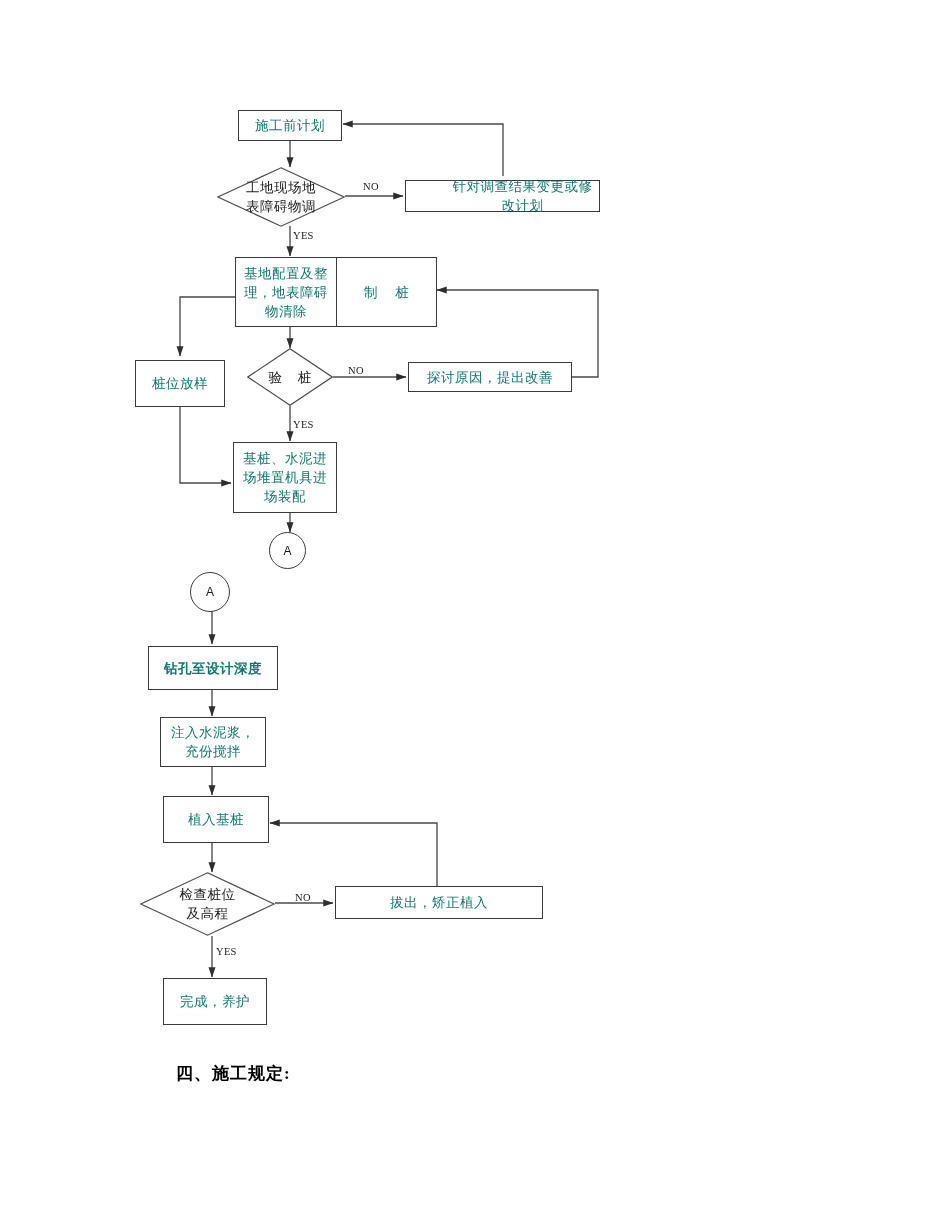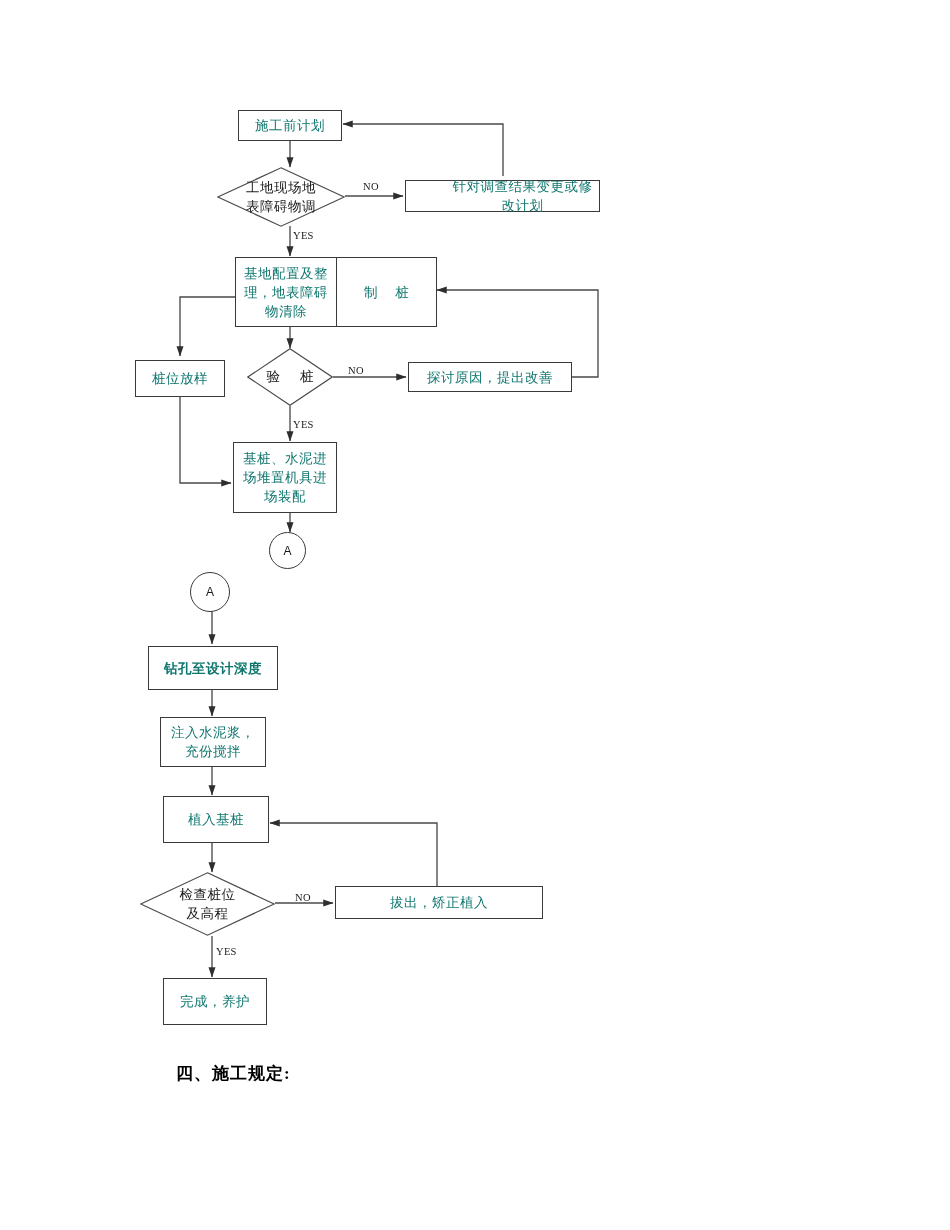--- a/index.html
+++ b/index.html
@@ -62,21 +62,20 @@
     z-index: 2;
     font-size: 13.5px;
     line-height: 19px;
     letter-spacing: 0.5px;
     color: #1a1a1a;
     white-space: pre-line;
   }
   .node-diamond .lbl.wide-space {
     letter-spacing: 6px;
     text-indent: 6px;
-    font-family: Liberation Mono, monospace;
   }
   .node-circle {
     border: 1.3px solid #3a3a3a;
     border-radius: 50%;
     background: #ffffff;
   }
   .node-circle .lbl {
     font-size: 12px;
     color: #1a1a1a;
   }
@@ -169,21 +168,21 @@
   <div class="node-box" style="left:235px; top:257px; width:102px; height:70px;">
     <span class="lbl">基地配置及整
 理，地表障碍
 物清除</span>
   </div>
 
   <div class="node-box" style="left:336px; top:257px; width:101px; height:70px;">
     <span class="lbl wide-space">制    桩</span>
   </div>
 
-  <div class="node-box" style="left:135px; top:360px; width:90px; height:37px;">
+  <div class="node-box" style="left:135px; top:360px; width:90px; height:47px;">
     <span class="lbl">桩位放样</span>
   </div>
 
   <div class="node-diamond" style="left:247px; top:348px; width:86px; height:58px;">
     <svg class="dia-shape" viewBox="0 0 86 58" preserveAspectRatio="none">
       <polygon points="43,0.8 85.2,29 43,57.2 0.8,29" fill="#ffffff" stroke="#4a4a4a" stroke-width="1.2"></polygon>
     </svg>
     <span class="lbl wide-space">验    桩</span>
   </div>
 

